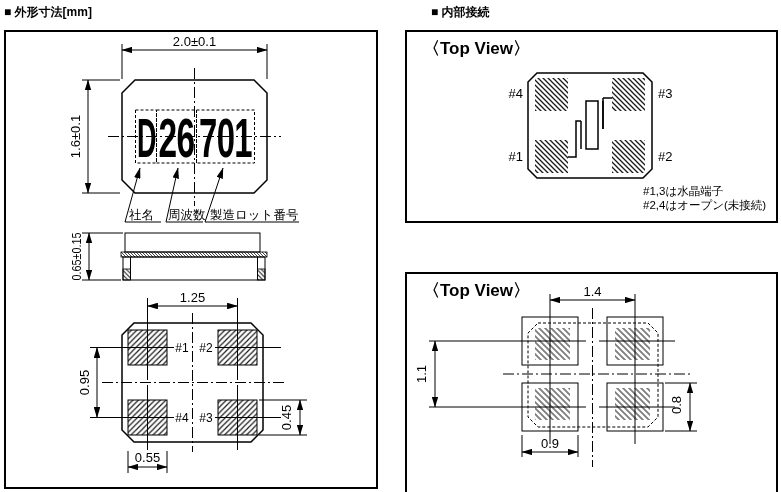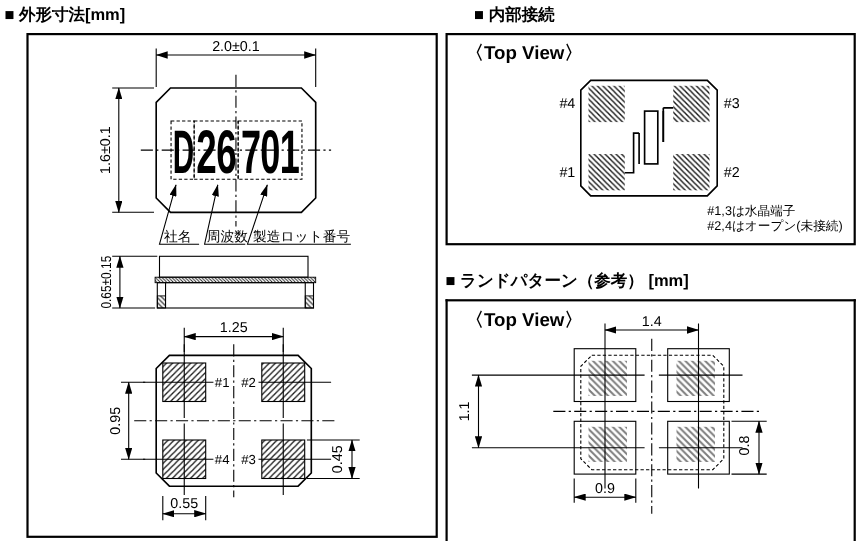--- a/index.html
+++ b/index.html
@@ -1,20 +1,20 @@
 <!DOCTYPE html>
 <html><head>
 <meta charset="utf-8">
 <style>
   html,body{margin:0;padding:0;background:#fff;}
   .screen{position:relative;width:781px;height:492px;background:#ffffff;
           font-family:"Liberation Sans",sans-serif;overflow:hidden;color:#000;}
   .panel{position:absolute;border:2px solid #000;background:#fff;box-sizing:border-box;}
-  .panel-title{position:absolute;font-weight:bold;font-size:15px;white-space:nowrap;color:#000;}
-  #panel-outline{left:4px;top:30px;width:374px;height:459px;margin-left:20px;}
+  .panel-title{position:absolute;font-weight:bold;font-size:12px;white-space:nowrap;color:#000;}
+  #panel-outline{left:4px;top:30px;width:374px;height:459px;}
   #panel-internal{left:405px;top:30px;width:373px;height:193px;}
   #panel-land{left:405px;top:272px;width:373px;height:220px;border-bottom:none;}
   #title-outline{left:4px;top:4px;}
   #title-internal{left:405px;top:4px;margin-left:26px;}
   #title-land{left:405px;top:246px;}
   svg{display:block;}
   svg text{fill:#000;font-family:"Liberation Sans",sans-serif;}
   .dim{font-size:13px;}
   .padlbl{font-size:12px;}
   .padlbl2{font-size:13px;}
@@ -185,21 +185,20 @@
       </g>
       <text class="padlbl2" x="116" y="66" text-anchor="end">#4</text>
       <text class="padlbl2" x="251" y="66">#3</text>
       <text class="padlbl2" x="116" y="129" text-anchor="end">#1</text>
       <text class="padlbl2" x="251" y="129">#2</text>
       <text class="note" x="236" y="163">#1,3は水晶端子</text>
       <text class="note" x="236" y="177">#2,4はオープン(未接続)</text>
     </svg>
   </div>
 
-  <div class="panel-title" id="title-land">■ ランドパターン（参考） [mm]</div>
 
   <div class="panel" id="panel-land">
     <svg width="369" height="218" viewBox="0 0 369 218">
       <defs>
         <marker id="ar3" viewBox="0 0 10 6" refX="9.5" refY="3" markerWidth="11" markerHeight="6.6" orient="auto-start-reverse">
             <path d="M0 0 L10 3 L0 6 Z" fill="#000"></path>
           </marker>
         <pattern id="hgray" width="6" height="6" patternUnits="userSpaceOnUse">
           <path d="M-1 -1 L7 7 M5 -1 L7 1 M-1 5 L1 7" stroke="#7d7d7d" stroke-width="1.8" fill="none"></path>
         </pattern>

